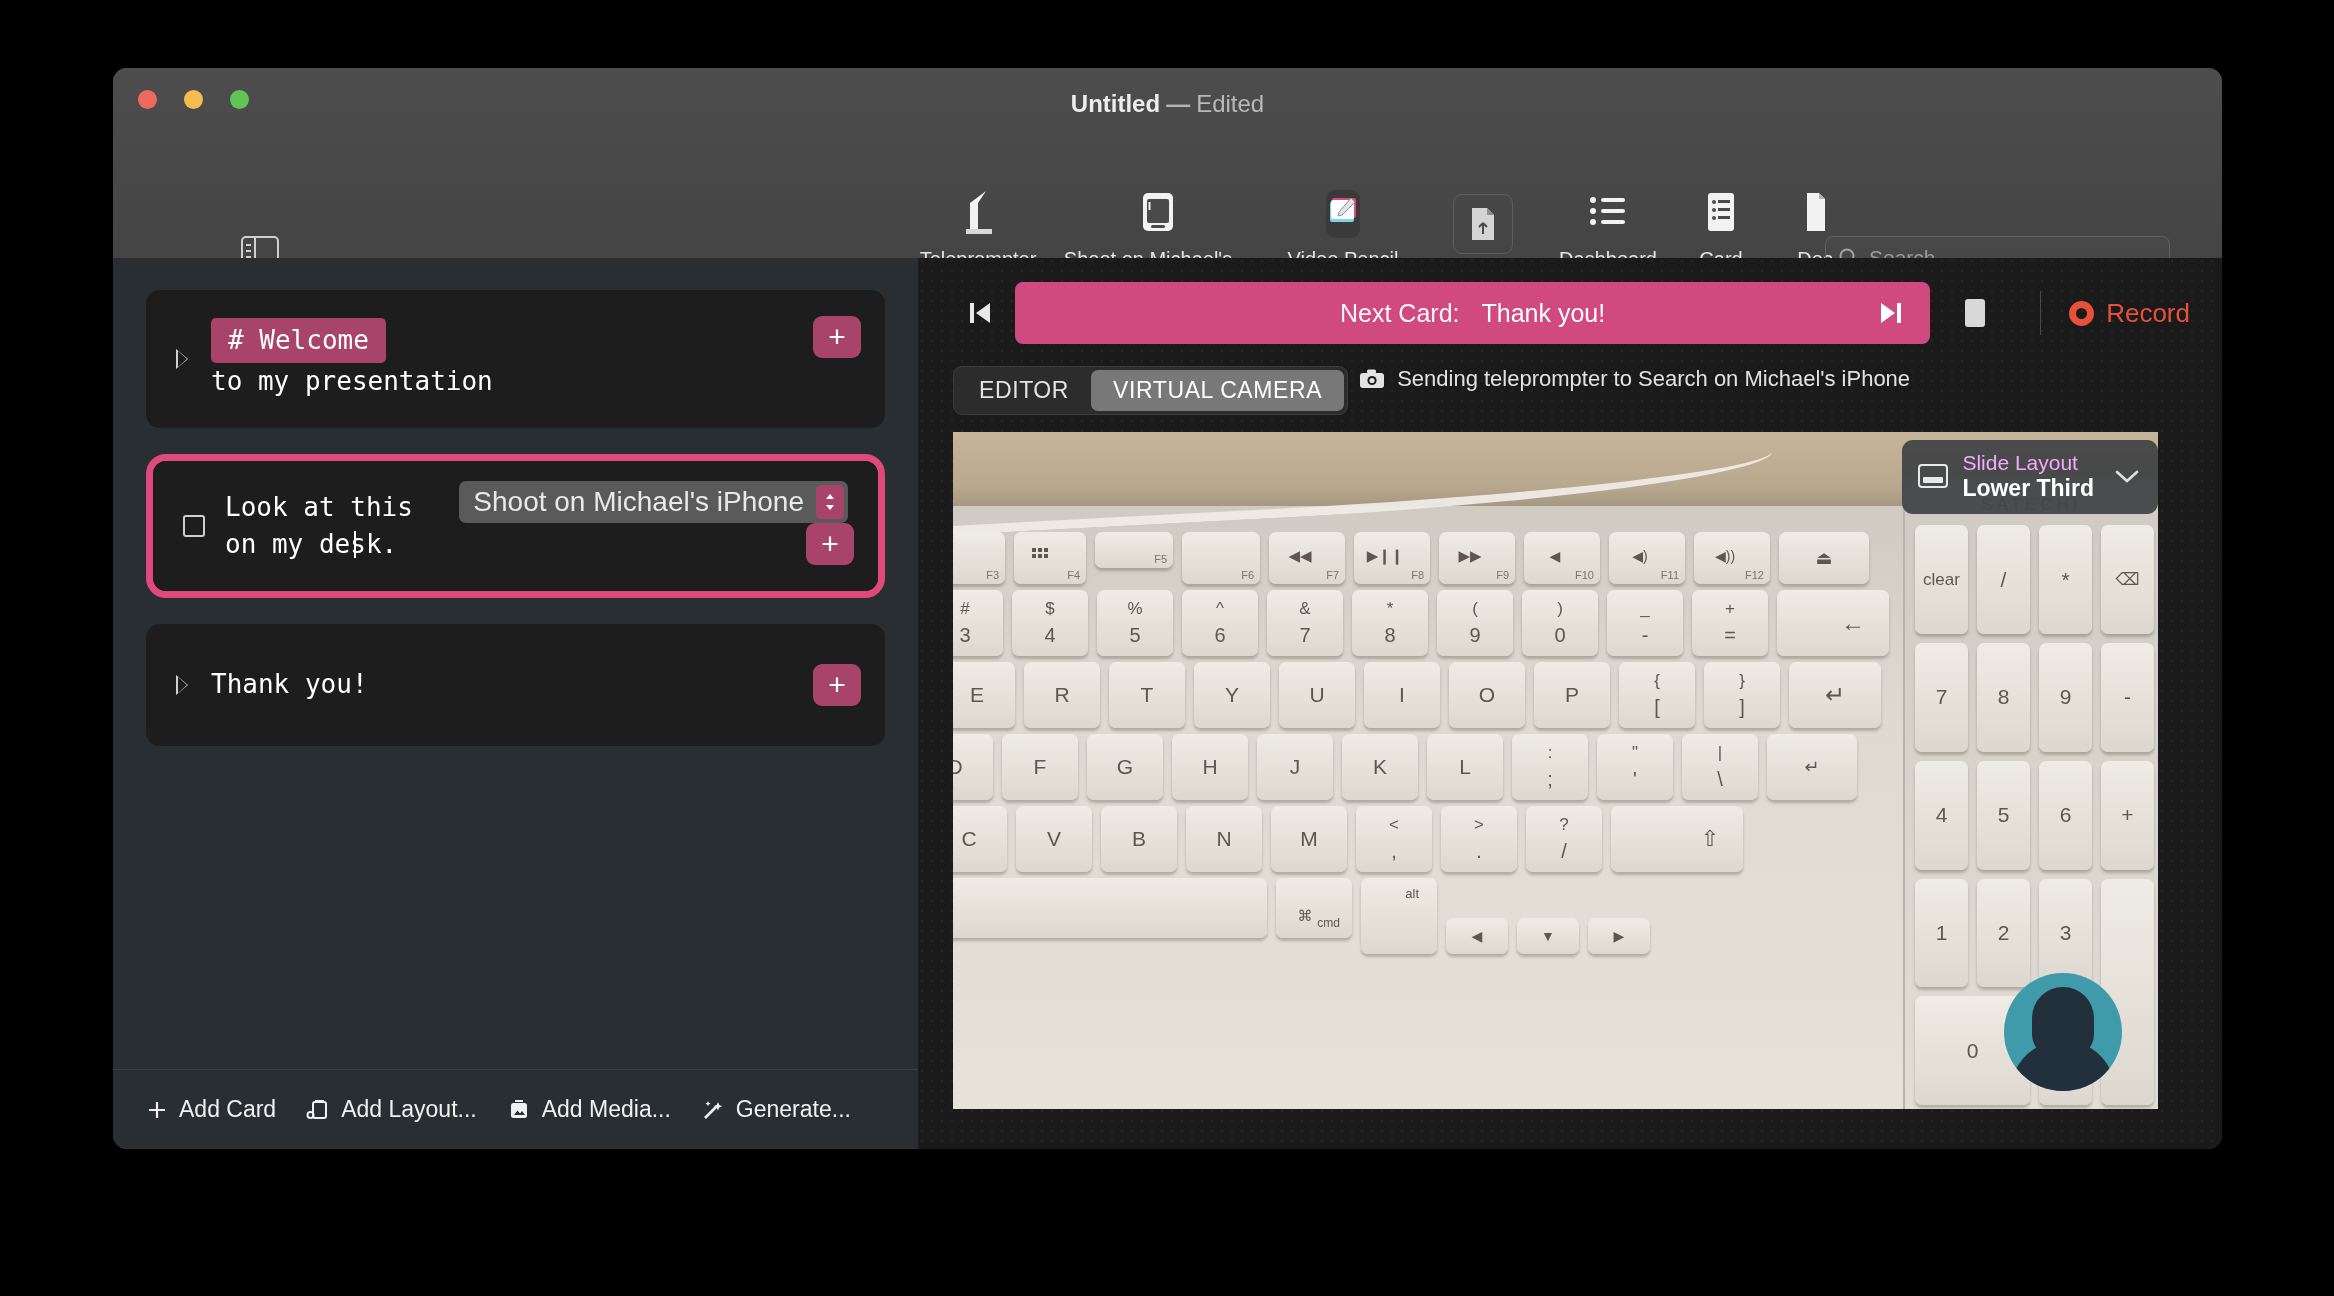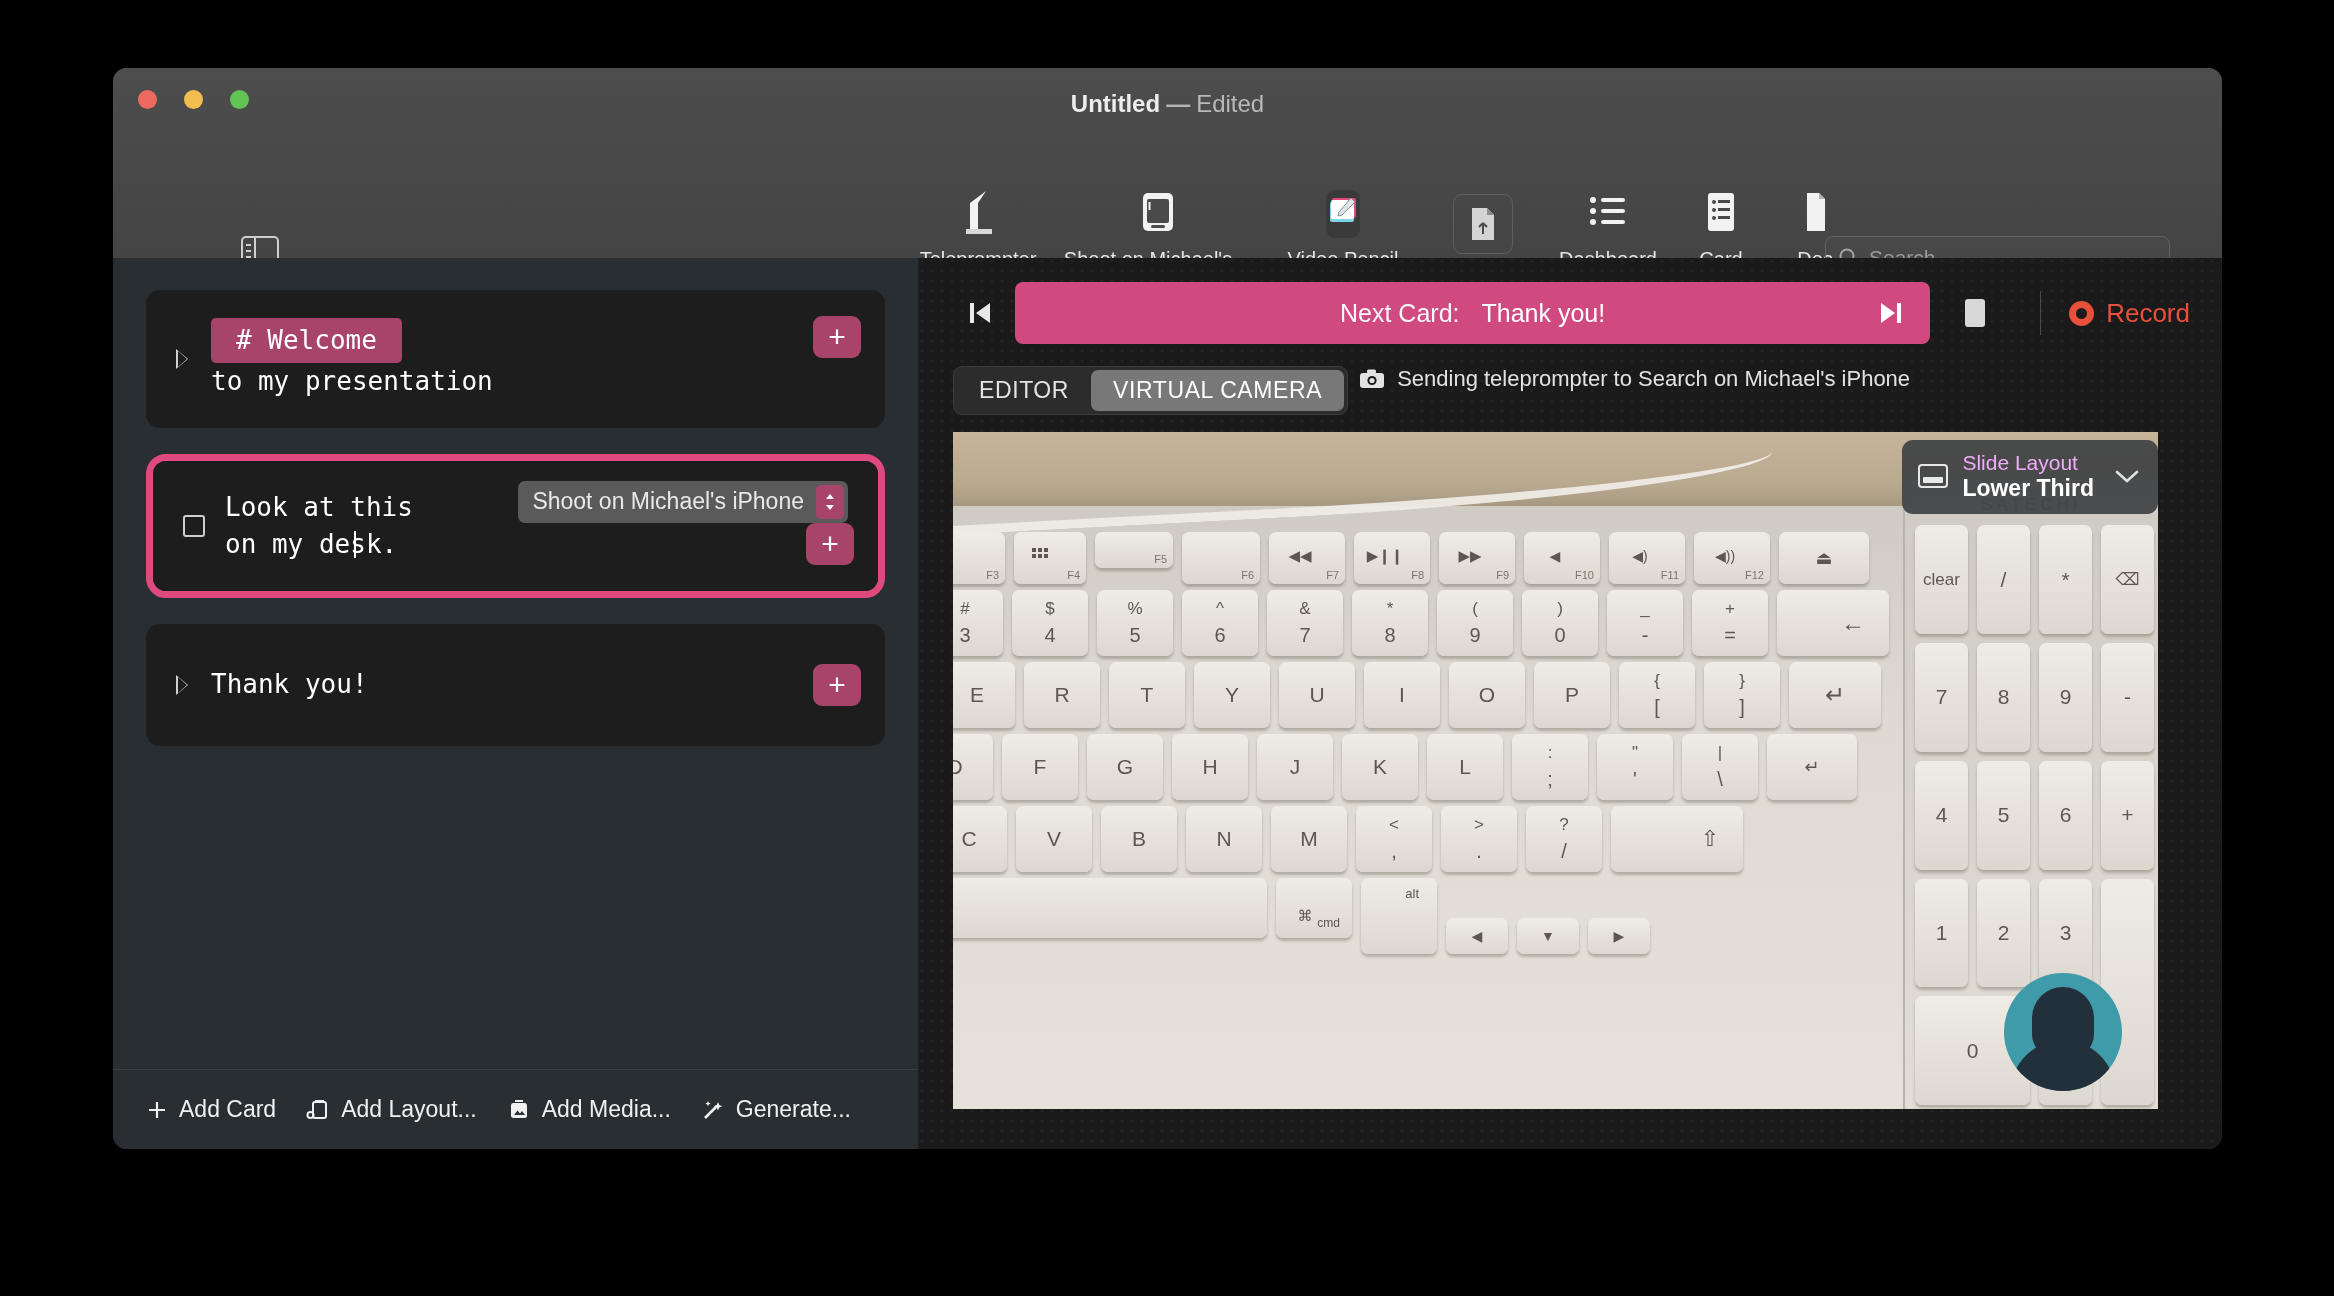--- a/index.html
+++ b/index.html
@@ -134,21 +134,21 @@
     width: 22px; height: 22px; border: 2px solid #cfcfcf; border-radius: 3px;
     margin-right: 20px; flex: none;
   }
 
   .card-text {
     font-family: "DejaVu Sans Mono", monospace;
     font-size: 26px; line-height: 1.42; color: #ffffff;
   }
   .hl {
     background: #a8446a; color: #fff;
-    padding: 4px 25px; border-radius: 5px;
+    padding: 4px 17px; border-radius: 5px;
     display: inline-block;
   }
   .caret {
     display: inline-block; width: 2px; height: 27px;
     background: #fff; vertical-align: -5px;
   }
 
   .plus-btn {
     position: absolute; right: 24px; top: 26px;
     width: 48px; height: 42px; border-radius: 9px;
@@ -156,21 +156,21 @@
     display: flex; align-items: center; justify-content: center;
     font-size: 30px; line-height: 1;
   }
   .plus-btn.lower { top: auto; bottom: 26px; }
   .plus-btn.mid { top: 50%; transform: translateY(-50%); }
 
   .layout-select {
     position: absolute; right: 30px; top: 20px;
     height: 42px; background: #5a5a5a; border-radius: 7px;
     display: flex; align-items: center; padding: 0 4px 0 14px;
-    color: #e9e9e9; font-size: 23px; white-space: nowrap;
+    color: #e9e9e9; font-size: 28px; white-space: nowrap;
   }
   .stepper {
     width: 28px; height: 34px; margin-left: 12px;
     background: #a8446a; border-radius: 5px;
     display: flex; flex-direction: column; align-items: center; justify-content: center;
     color: #fff; font-size: 13px; line-height: 0.85;
   }
 
   .bottom-bar {
     height: 80px; border-top: 1px solid #3a3f44;

